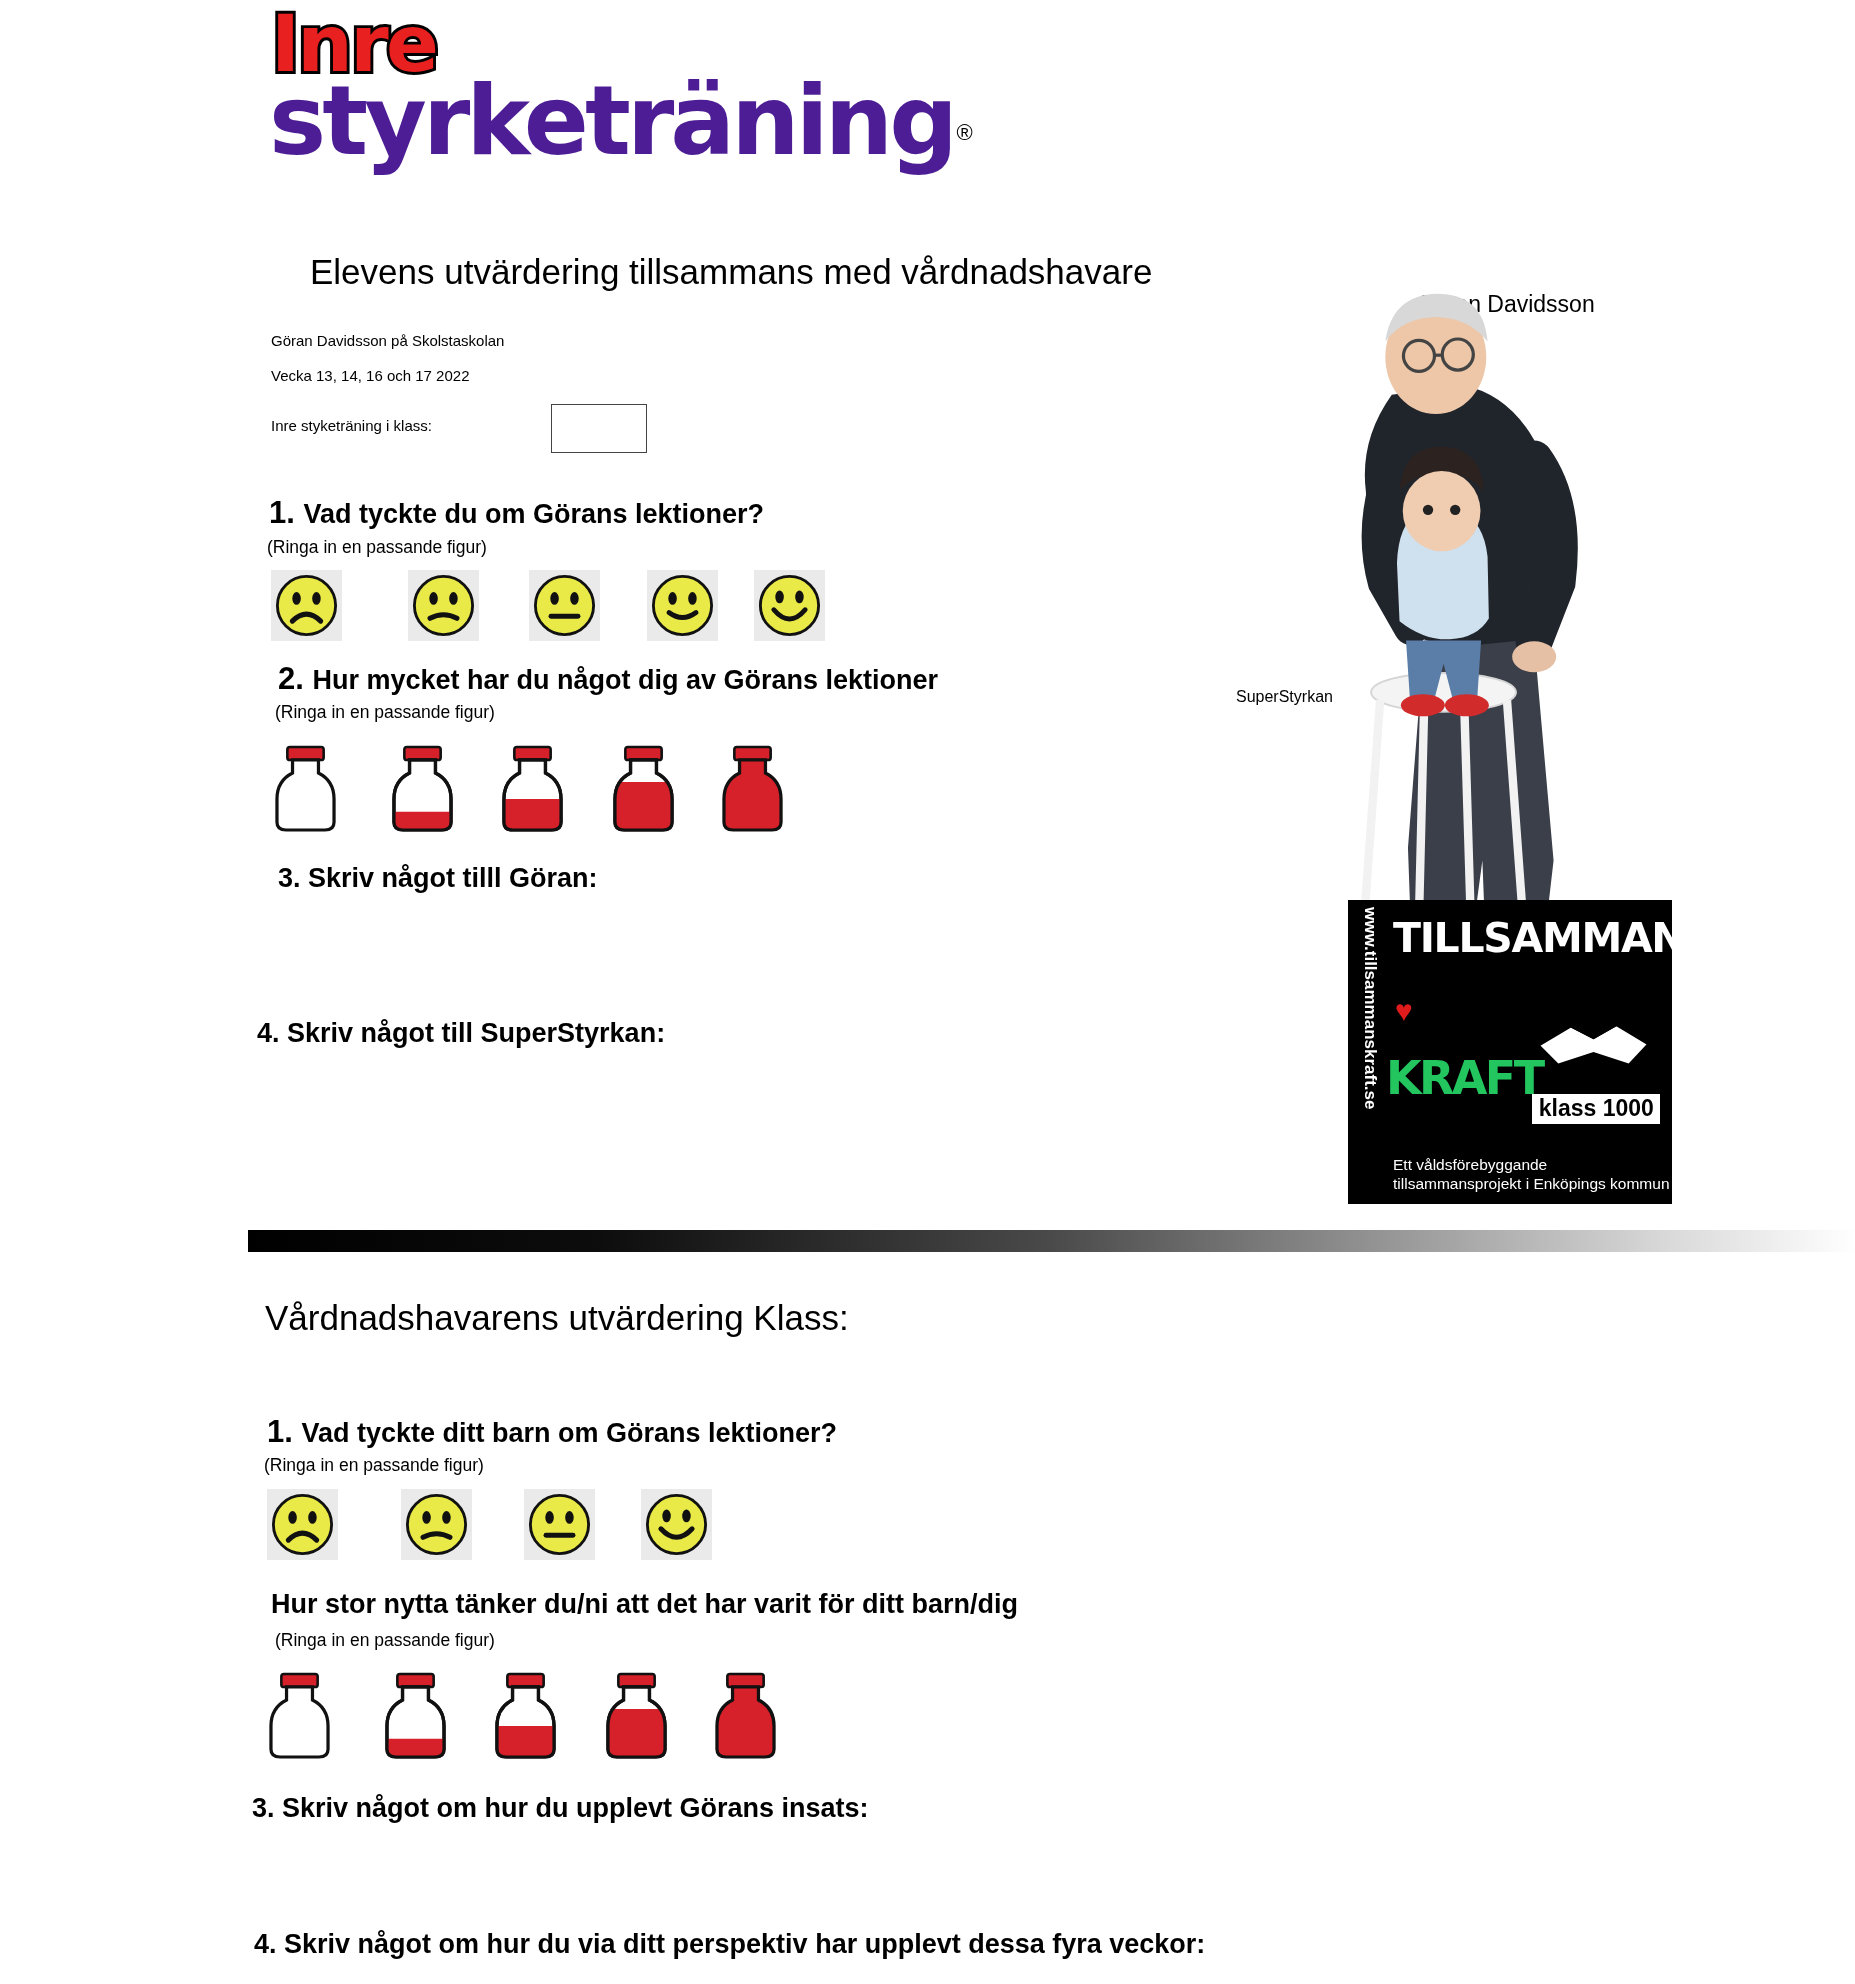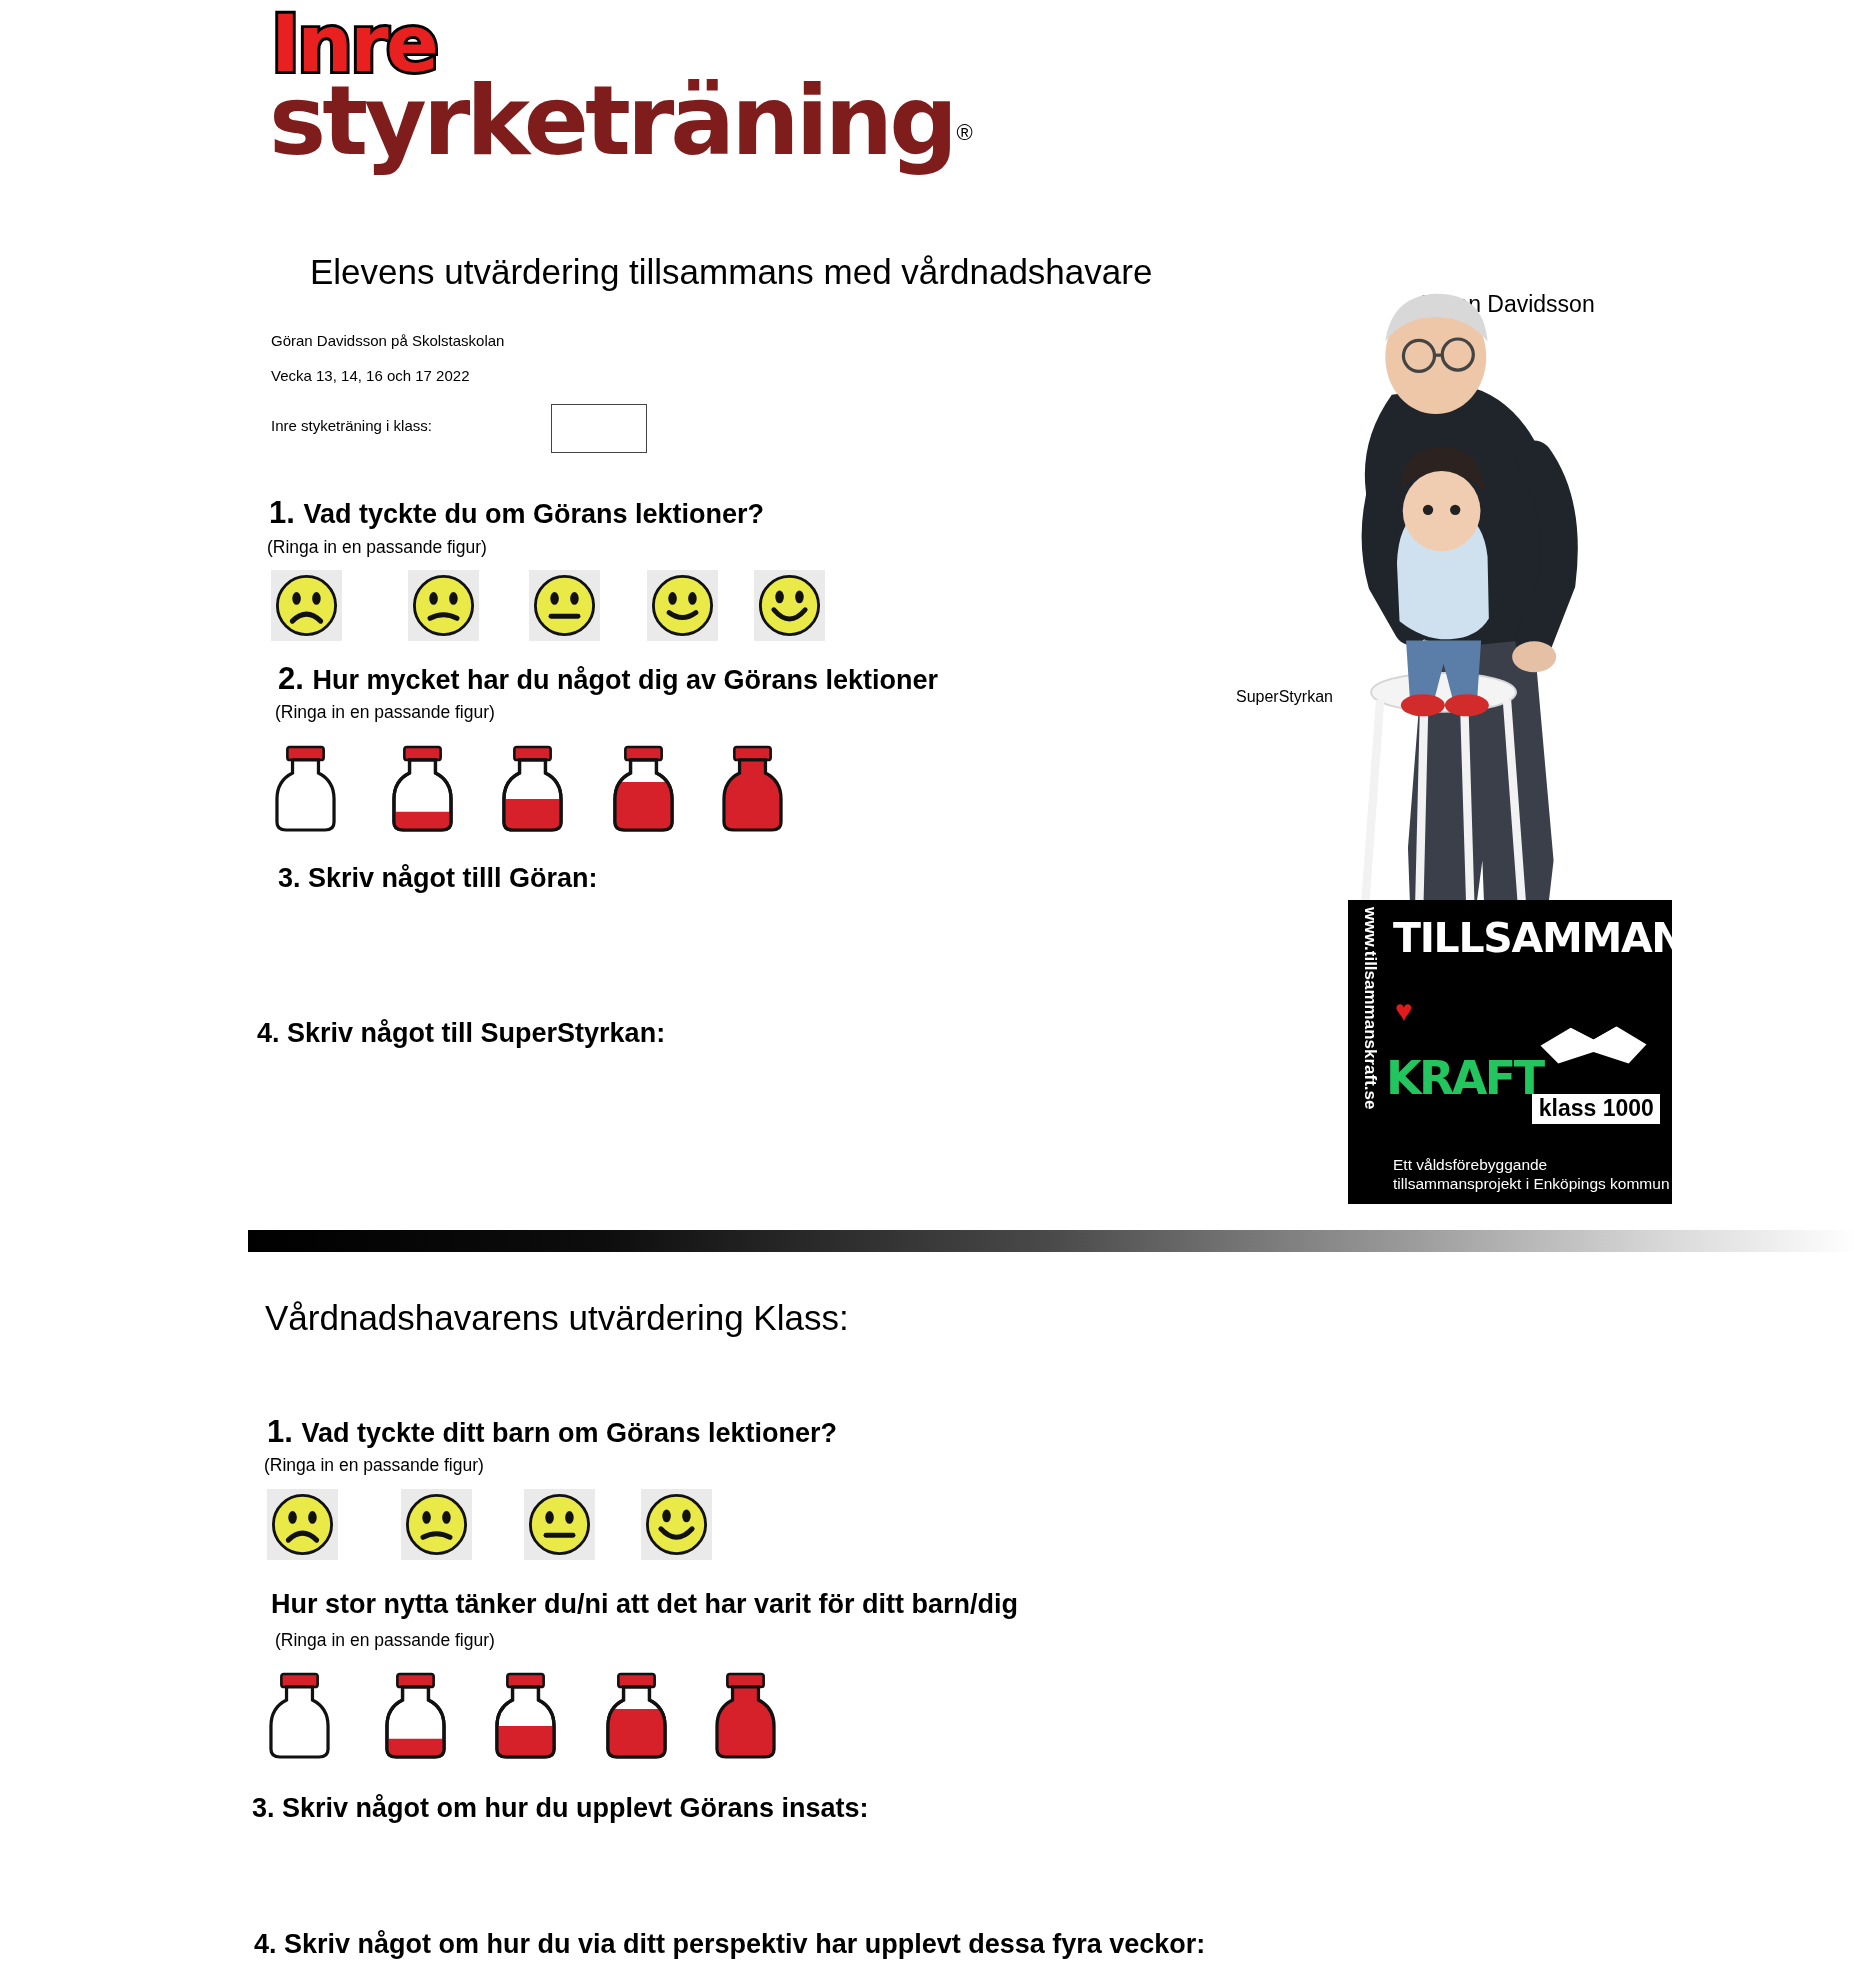--- a/index.html
+++ b/index.html
@@ -38,21 +38,21 @@
     position: relative;
     margin-top: -10.4px;
     display: flex;
     align-items: flex-start;
   }
   #logo .logo-line2 {
     font-family: "DejaVu Sans", sans-serif;
     font-weight: bold;
     font-size: 96px;
     letter-spacing: -3.9px;
-    color: #7f1d1d;
+    color: #4c1d95;
     line-height: 1.0;
   }
   #logo .logo-reg {
     font-family: "Liberation Sans", sans-serif;
     font-size: 22px;
     margin-top: 47px;
     margin-left: 2.6px;
   }
 
   

